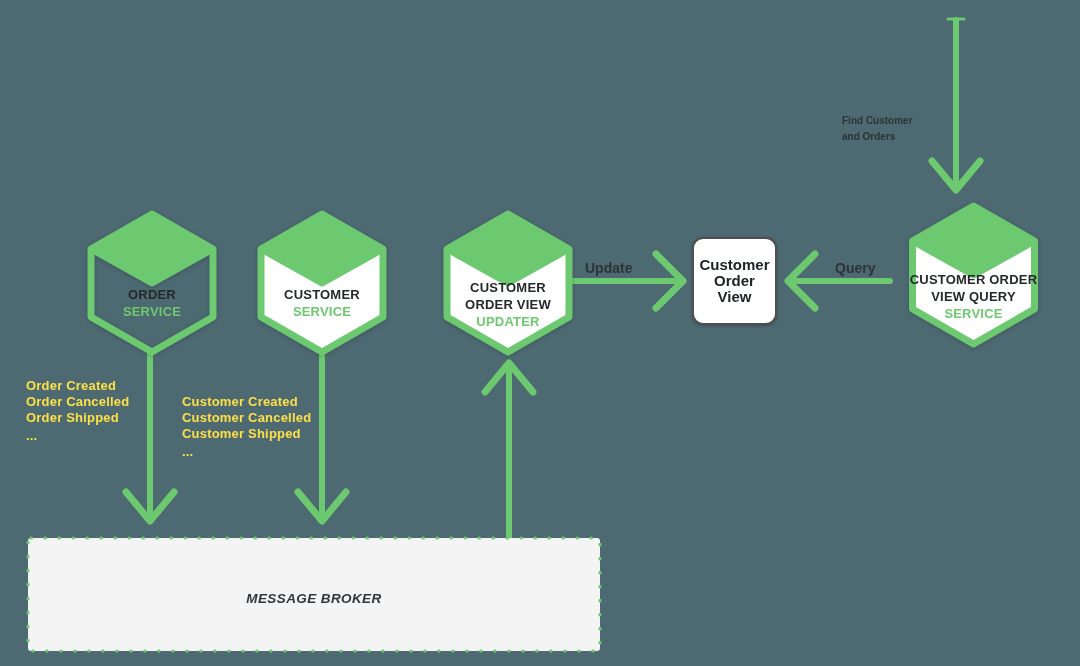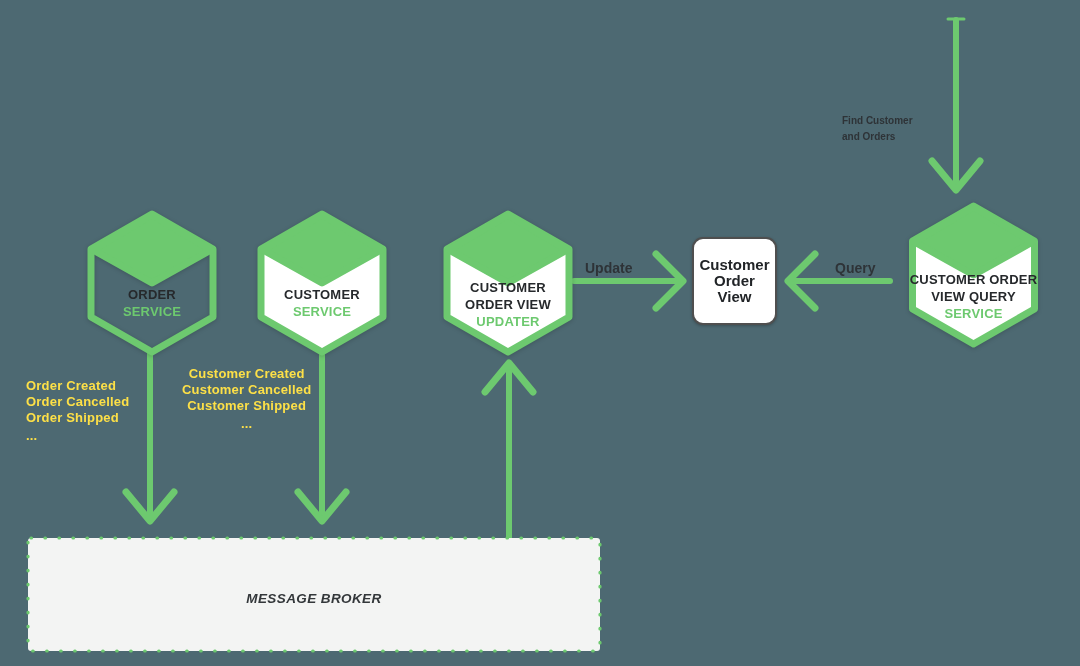--- a/index.html
+++ b/index.html
@@ -51,21 +51,21 @@
                   font-weight: bold; font-size: 13.5px; letter-spacing: .4px; color: #33373a; font-style: italic; }
 
   
   .lbl { position: absolute; font-weight: bold; color: #2e3337; }
   .lbl-find   { left: 842px; top: 81px;  font-size: 10px; line-height: 15.5px; margin-top: 32px; }
   .lbl-update { left: 585px; top: 260px; font-size: 14px; }
   .lbl-query  { left: 835px; top: 260px; font-size: 14px; }
   .events { position: absolute; font-weight: bold; font-size: 13px; line-height: 16px;
             letter-spacing: .2px; color: #fde047; }
   .events-order    { left: 26px;  top: 378px; }
-  .events-customer { left: 182px; top: 366px; text-align: center; }
+  .events-customer { left: 182px; top: 394px; }
   .events .more { margin-top: 2px; line-height: 16px; }
 </style>
 </head>
 <body>
 
 <div class="canvas">
 
   <svg class="arrow-layer" viewBox="0 0 1080 666">
     <g>
       <path class="arrow-cap" d="M948 19 H964"></path>

